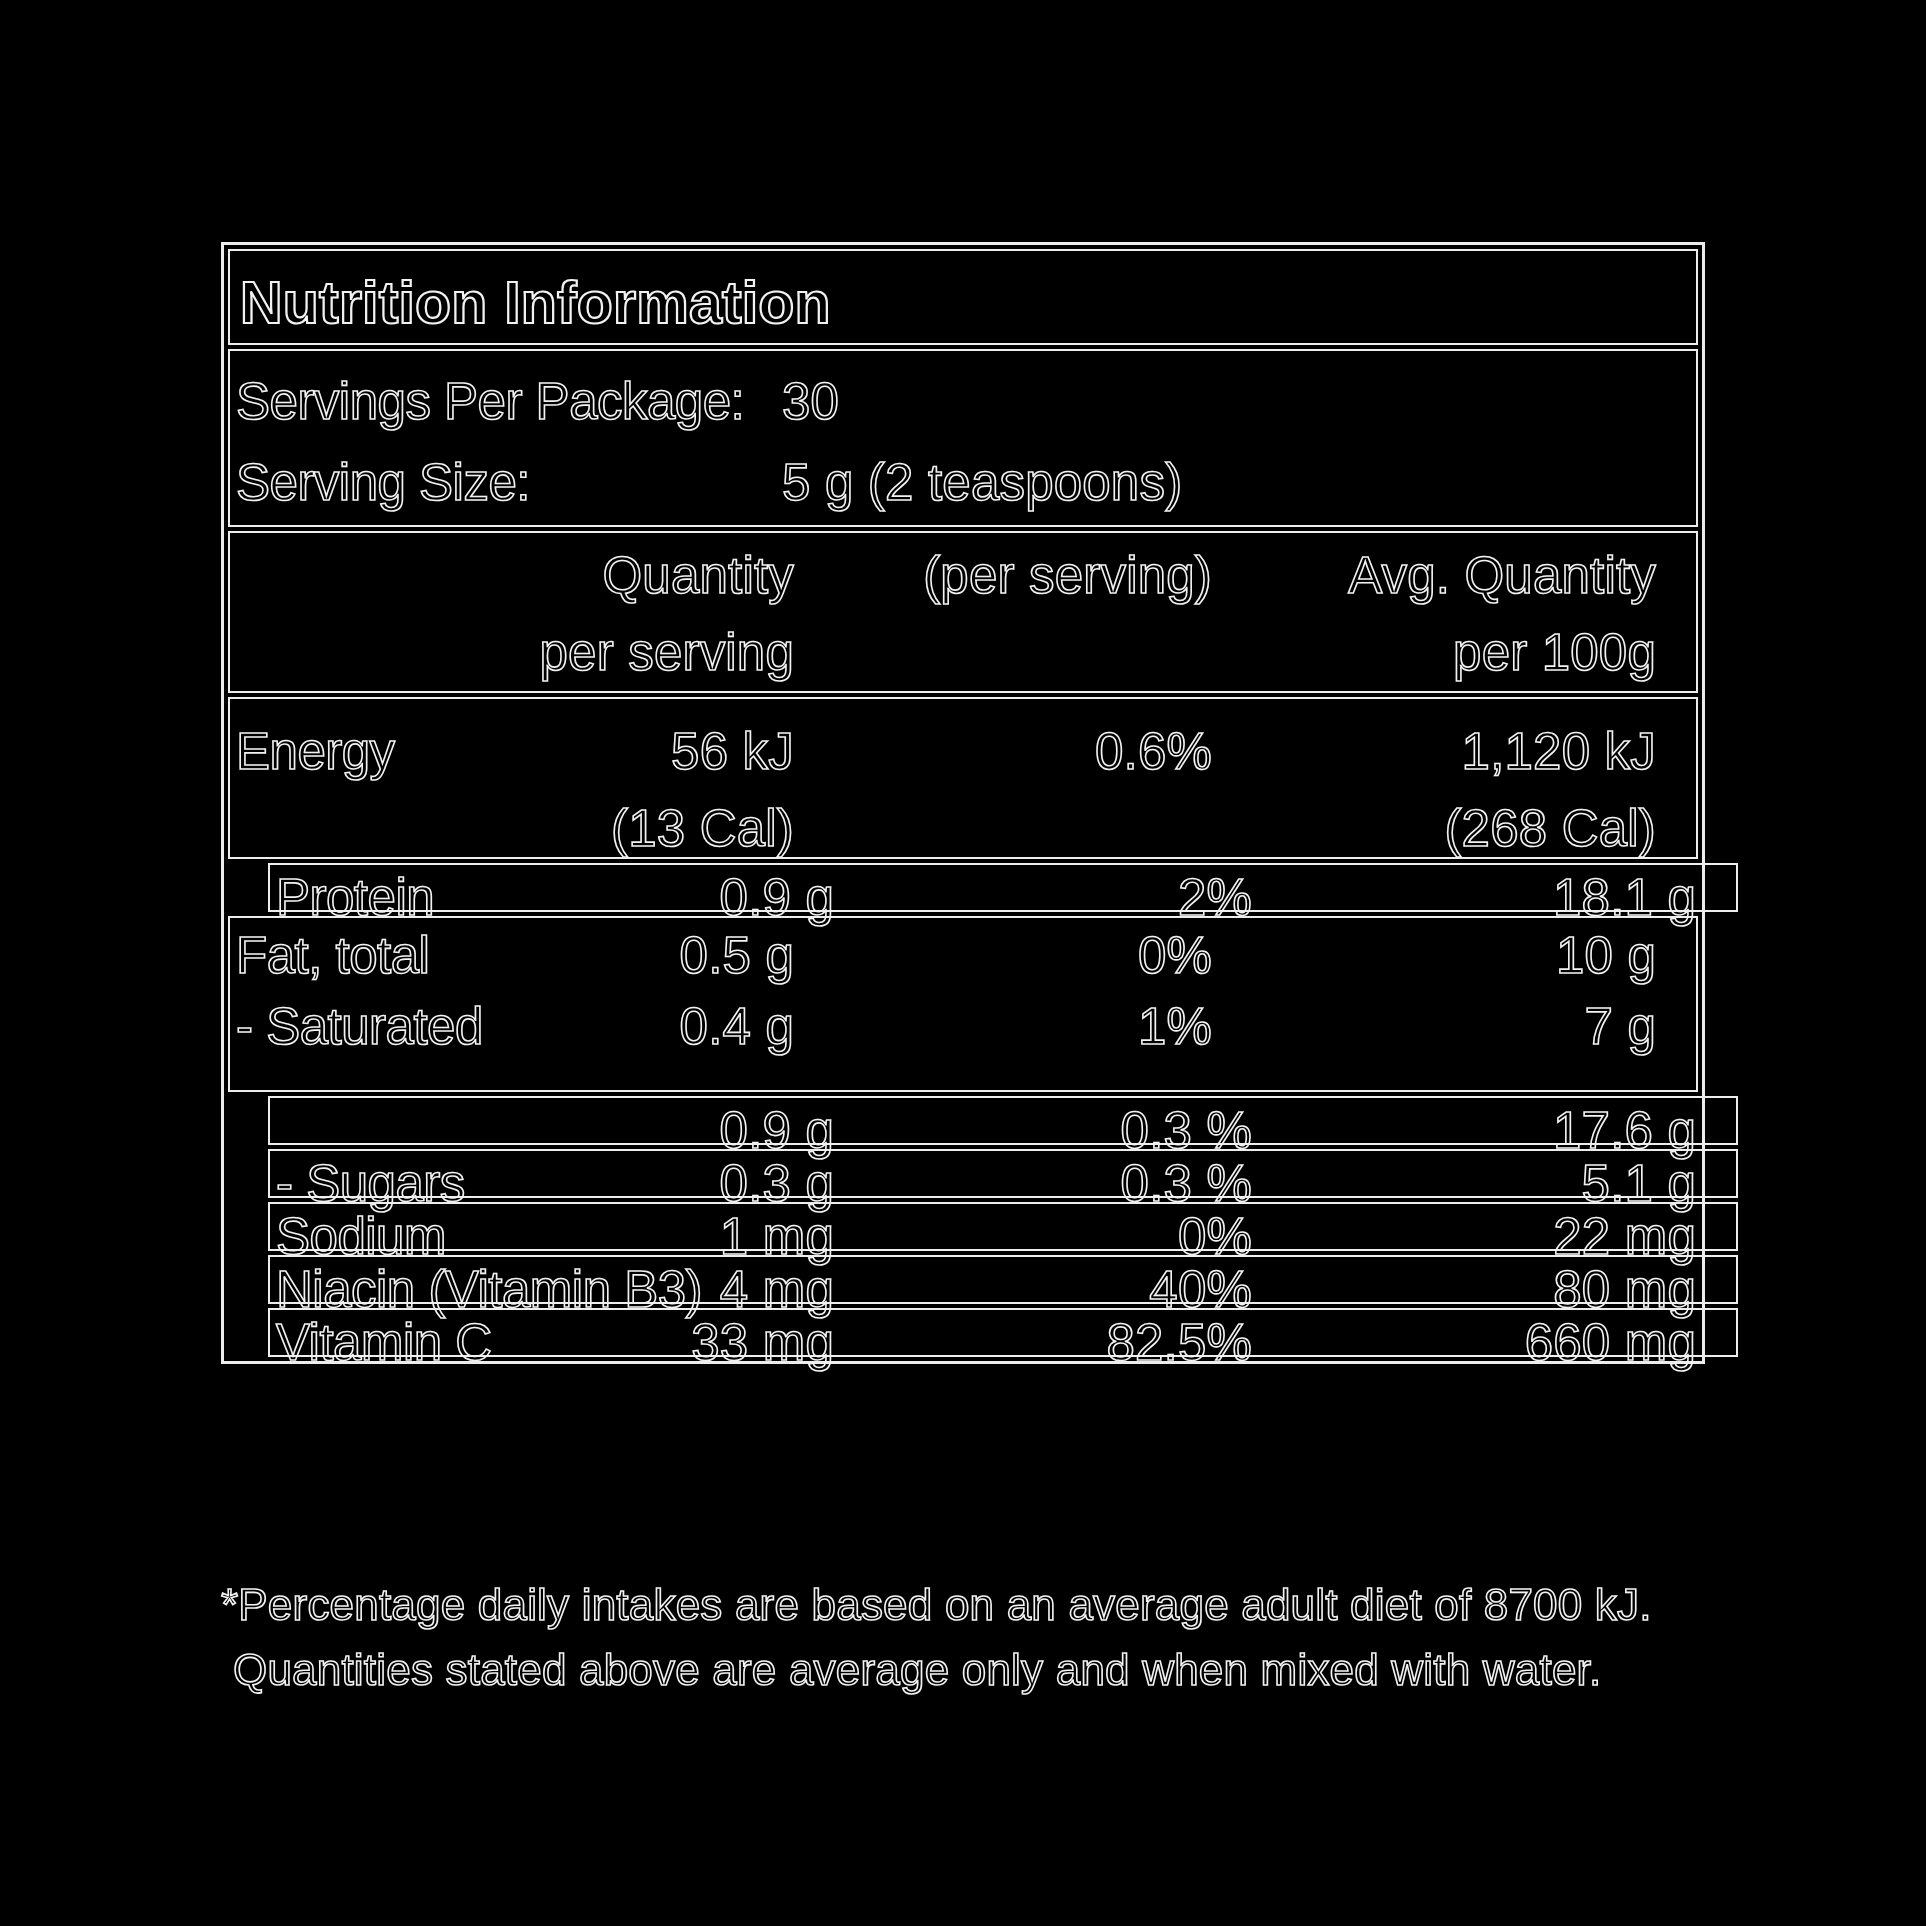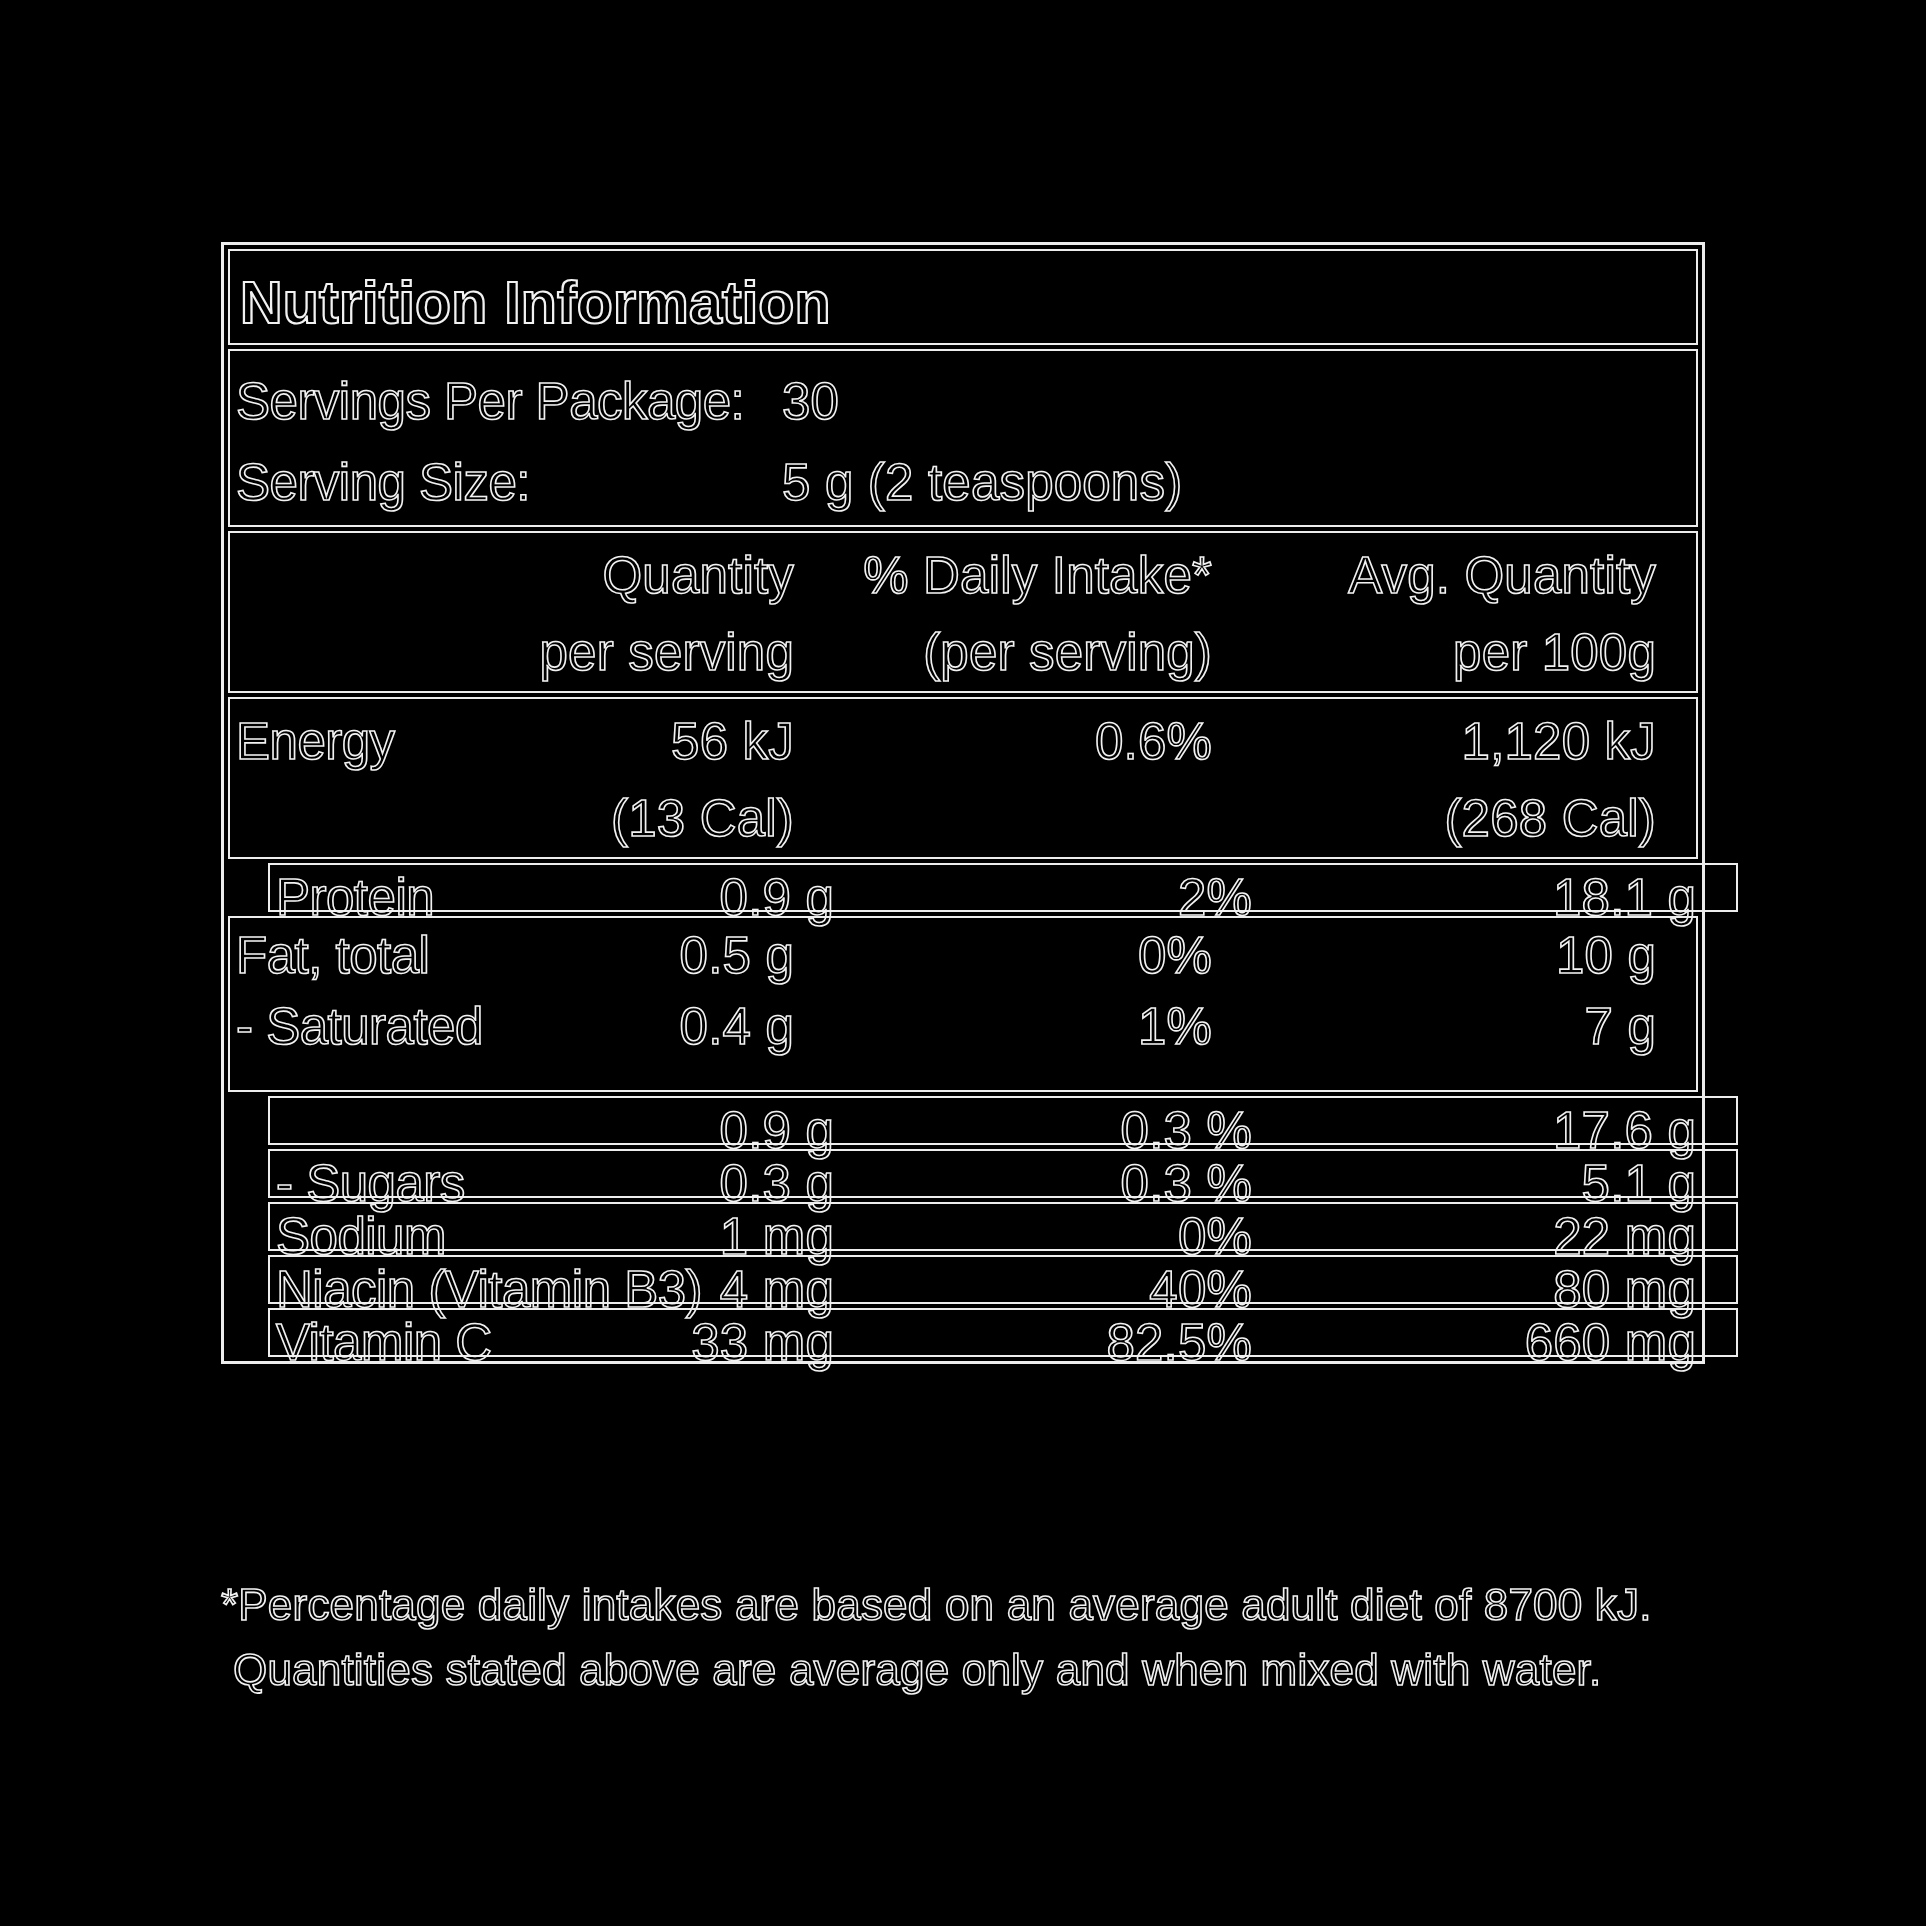--- a/index.html
+++ b/index.html
@@ -40,21 +40,21 @@
     -webkit-text-stroke:2.2px #f2f2f2;
   }
   .box-servings{height:178px;padding-top:10px;}
   .srow{position:relative;height:81px;line-height:81px;font-size:51px;}
   .box-header{height:162px;padding-top:4px;font-size:51px;}
   .hblock{position:absolute;top:4px;text-align:right;}
   .hblock div{line-height:77px;}
   .h-qty{right:902px;}
   .h-di{right:484px;}
   .h-avg{right:40px;}
-  .box-energy{height:162px;padding-top:4px;font-size:51px;}
+  .box-energy{height:162px;padding-top:14px;font-size:51px;}
   .tline{position:relative;height:77px;line-height:77px;}
   .box-fat{height:176px;padding-top:2px;font-size:51px;}
   .fline{position:relative;height:71px;line-height:71px;}
   .row{height:49px;line-height:65px;font-size:51px;margin-left:40px;}
   .c{position:absolute;top:0;}
   .name{left:6px;letter-spacing:-0.5px;}
   .qty{right:902px;}
   .di{right:484px;}
   .avg{right:40px;}
   .sval{left:552px;}
@@ -84,21 +84,20 @@
       <span class="c sval ot">5 g (2 teaspoons)</span>
     </div>
   </div>
 
   <div class="box box-header">
     <div class="hblock h-qty">
       <div class="ot">Quantity</div>
       <div class="ot">per serving</div>
     </div>
     <div class="hblock h-di">
-      <div class="ot">% Daily Intake*</div>
       <div class="ot">(per serving)</div>
     </div>
     <div class="hblock h-avg">
       <div class="ot">Avg. Quantity</div>
       <div class="ot">per 100g</div>
     </div>
   </div>
 
   <div class="box box-energy">
     <div class="tline">

